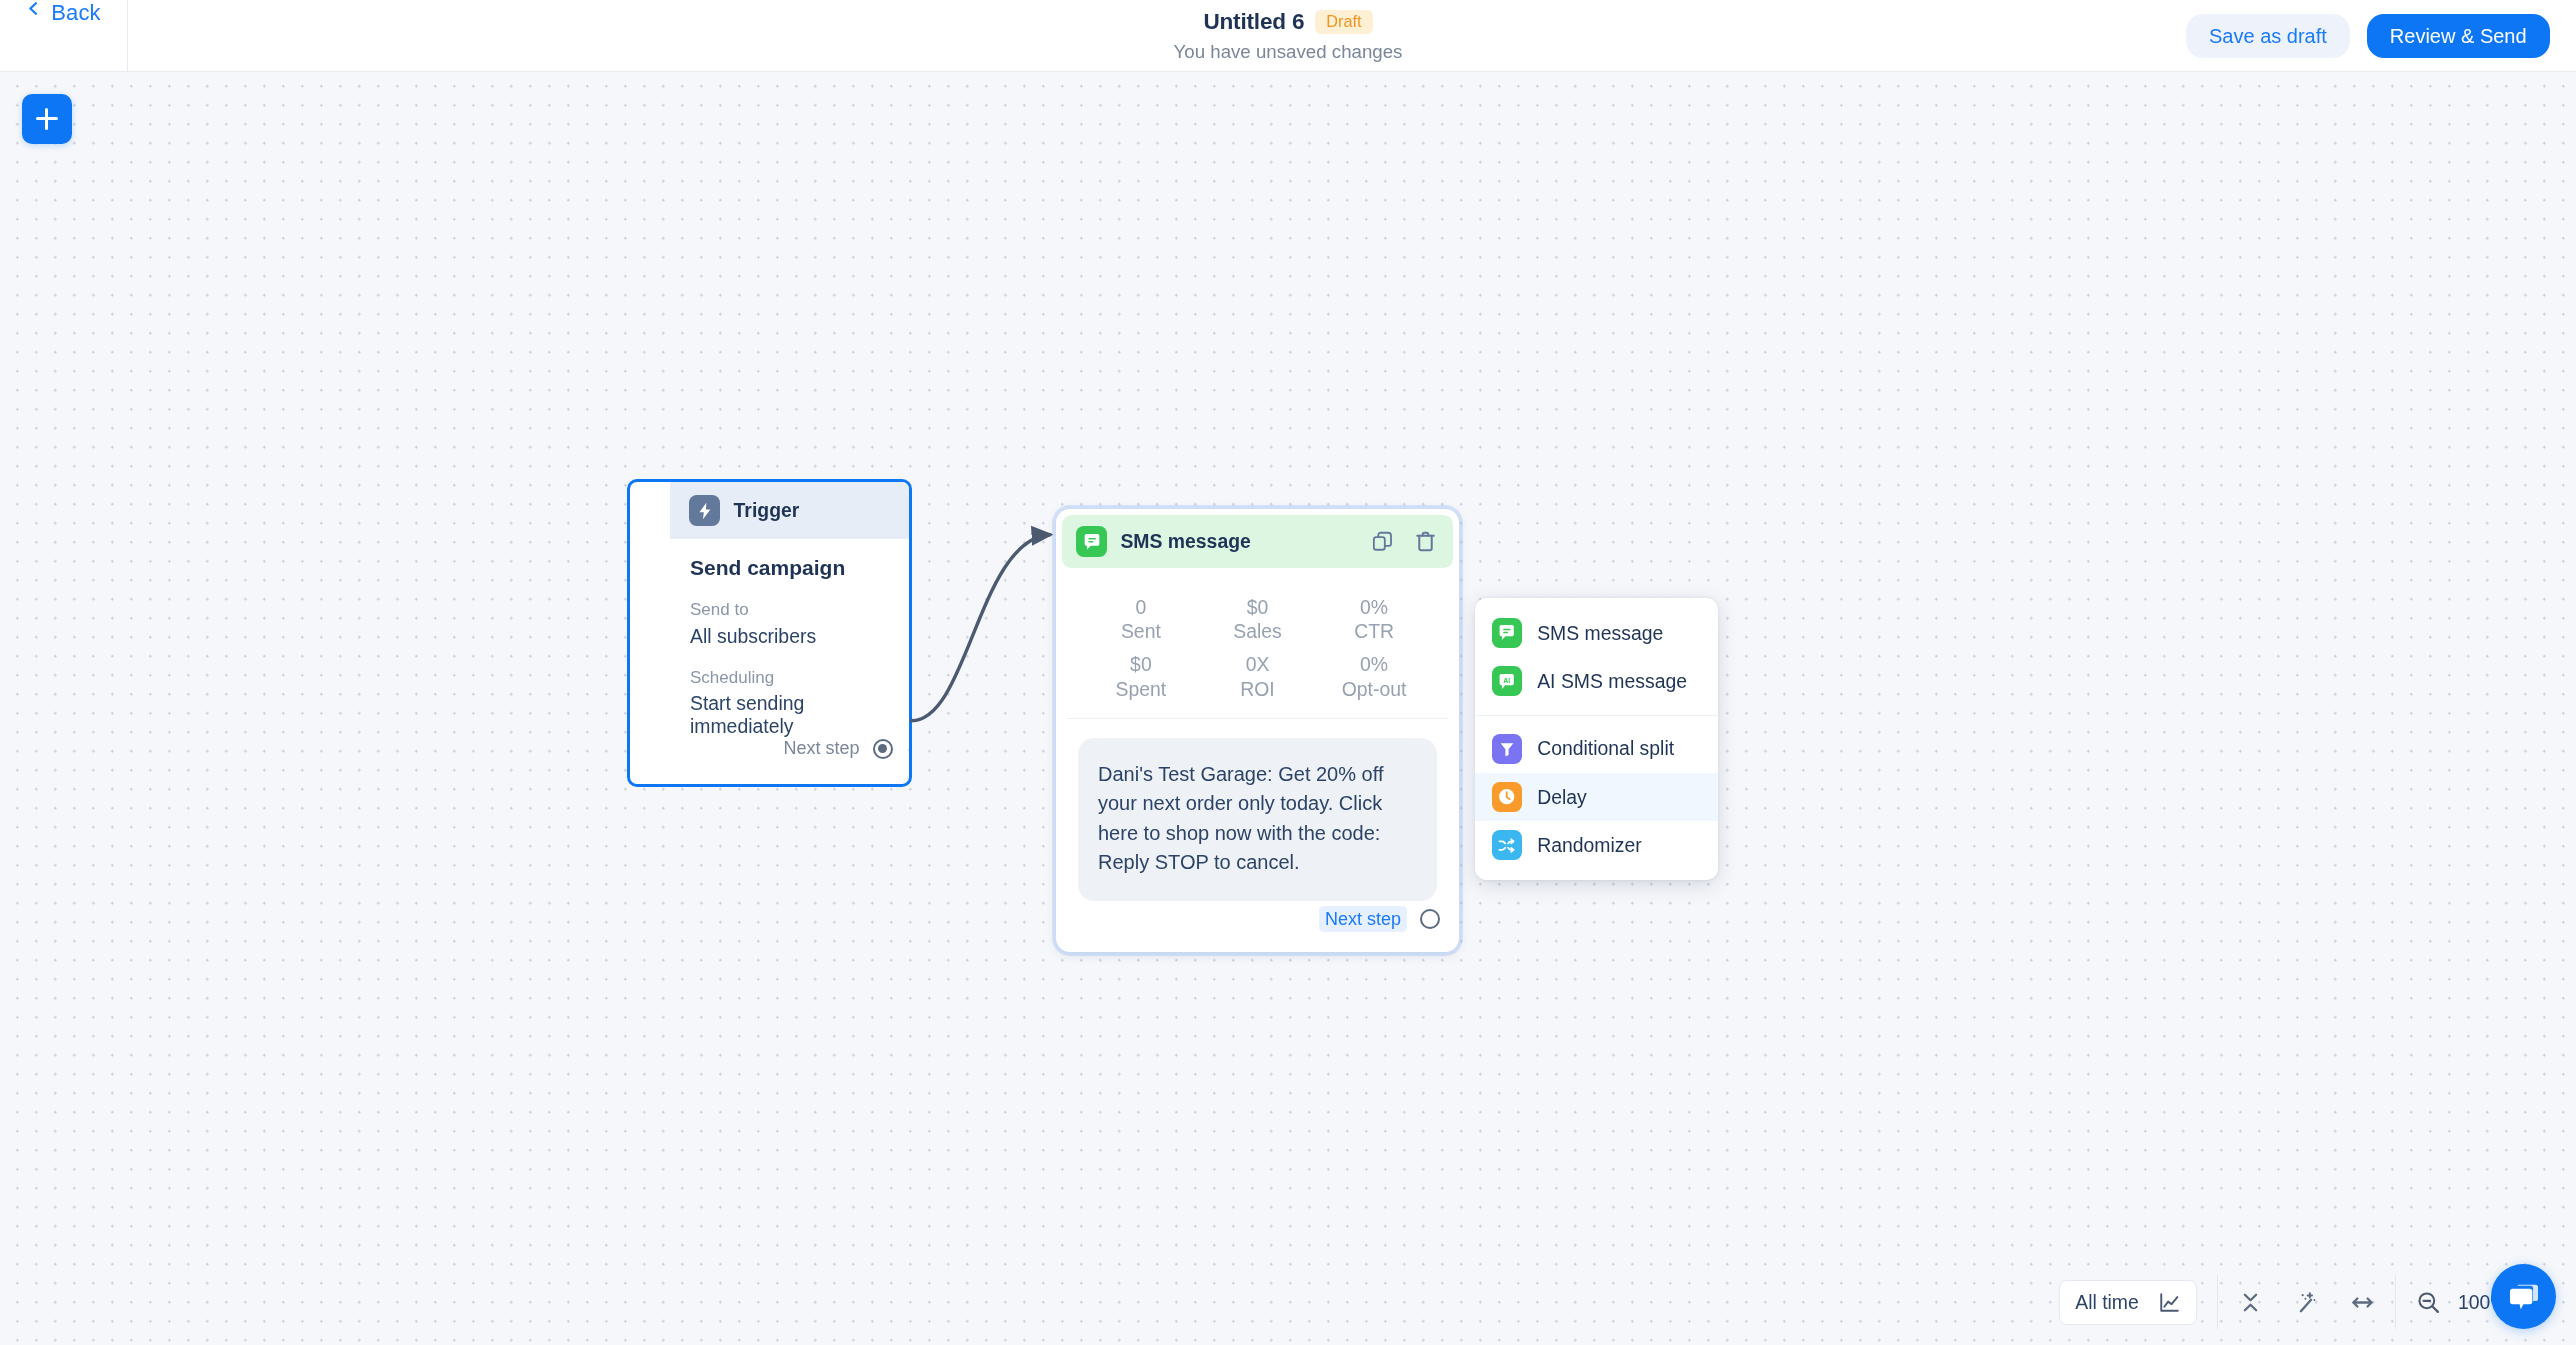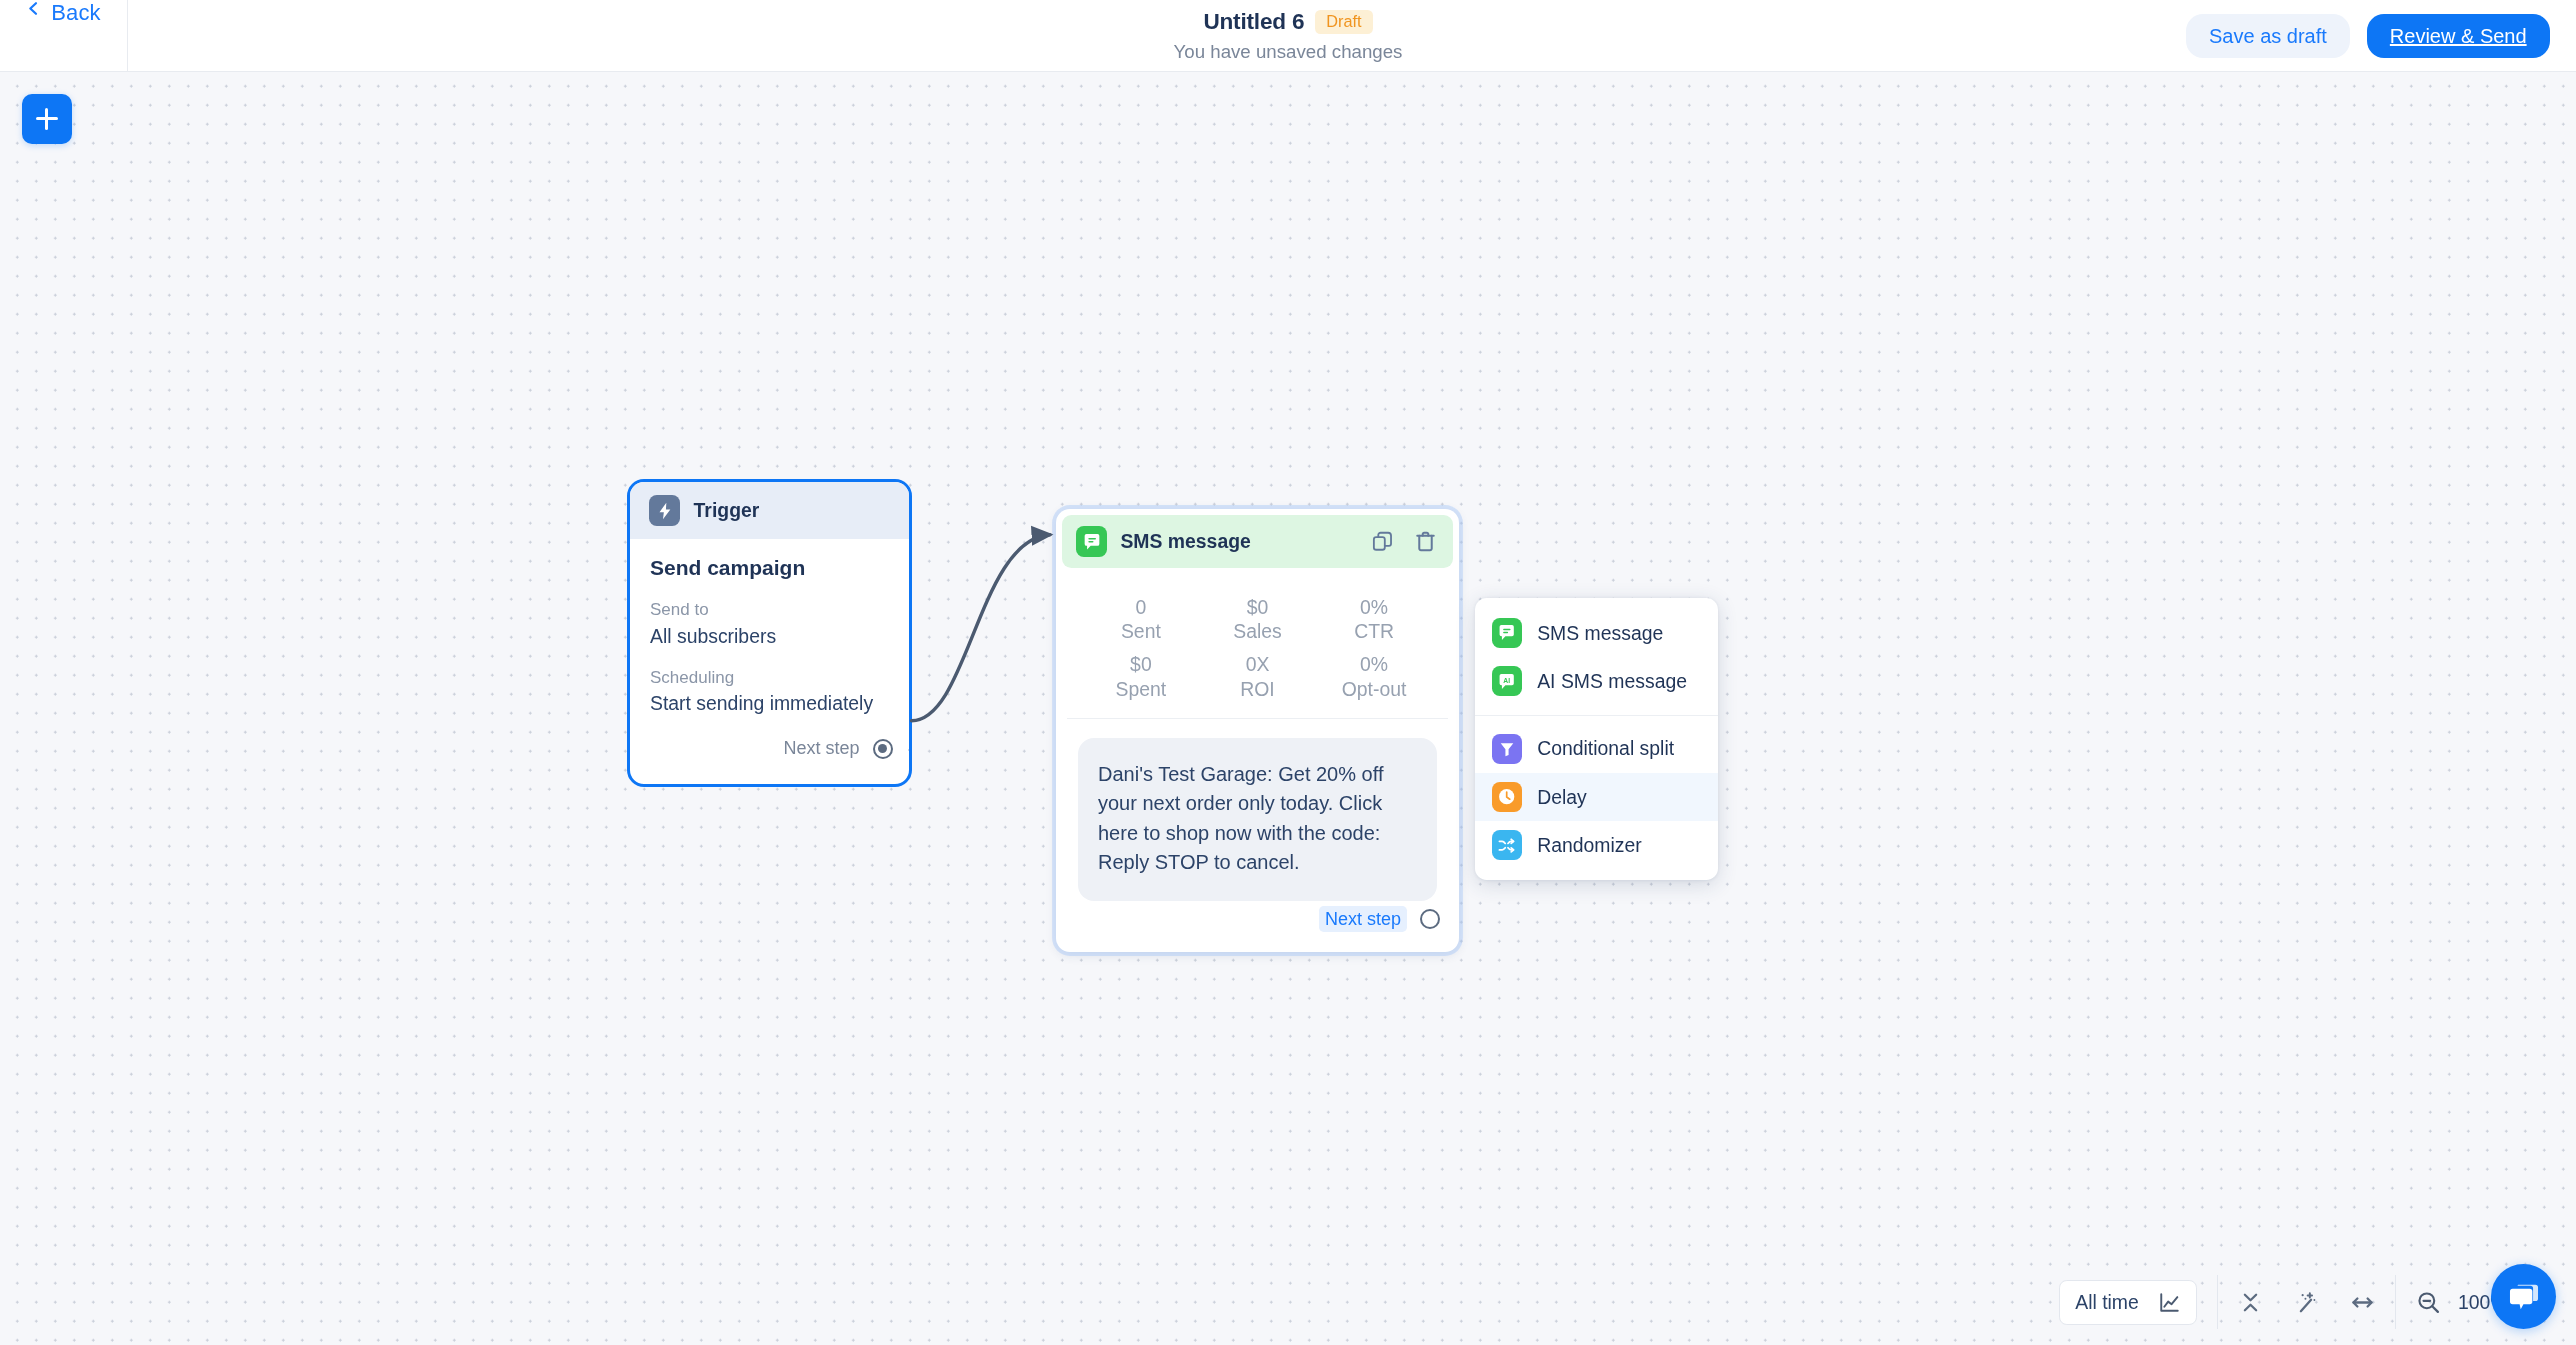--- a/index.html
+++ b/index.html
@@ -101,21 +101,20 @@
     font-family: "Liberation Sans", sans-serif;
     white-space: nowrap;
   }
   .btn-secondary {
     background: #eef3fb;
     color: #1a7afc;
   }
   .btn-primary {
     background: #0d76f5;
     color: #ffffff;
-    text-decoration: underline;
   }
 
   
   .canvas {
     position: absolute;
     top: 72px; left: 0;
     width: 2576px;
     height: 1274px;
     background-color: #f6f7fa;
     background-image: radial-gradient(circle, #c9ced9 1.1px, transparent 1.2px);
@@ -146,23 +145,24 @@
 
   
   .node-trigger {
     position: absolute;
     left: 627px;
     top: 407px;
     width: 285px;
     height: 308px;
     background: #ffffff;
     border: 3.1px solid #0d76f5;
-    border-radius: 17px;
+    border-radius: 10px;
     overflow: hidden;
     cursor: pointer;
+    padding-left: 40px;
   }
   .trigger-head {
     height: 57px;
     background: #e7edf7;
     display: flex;
     align-items: center;
     padding-left: 19.4px;
     gap: 13.2px;
   }
   .trig-icon {

